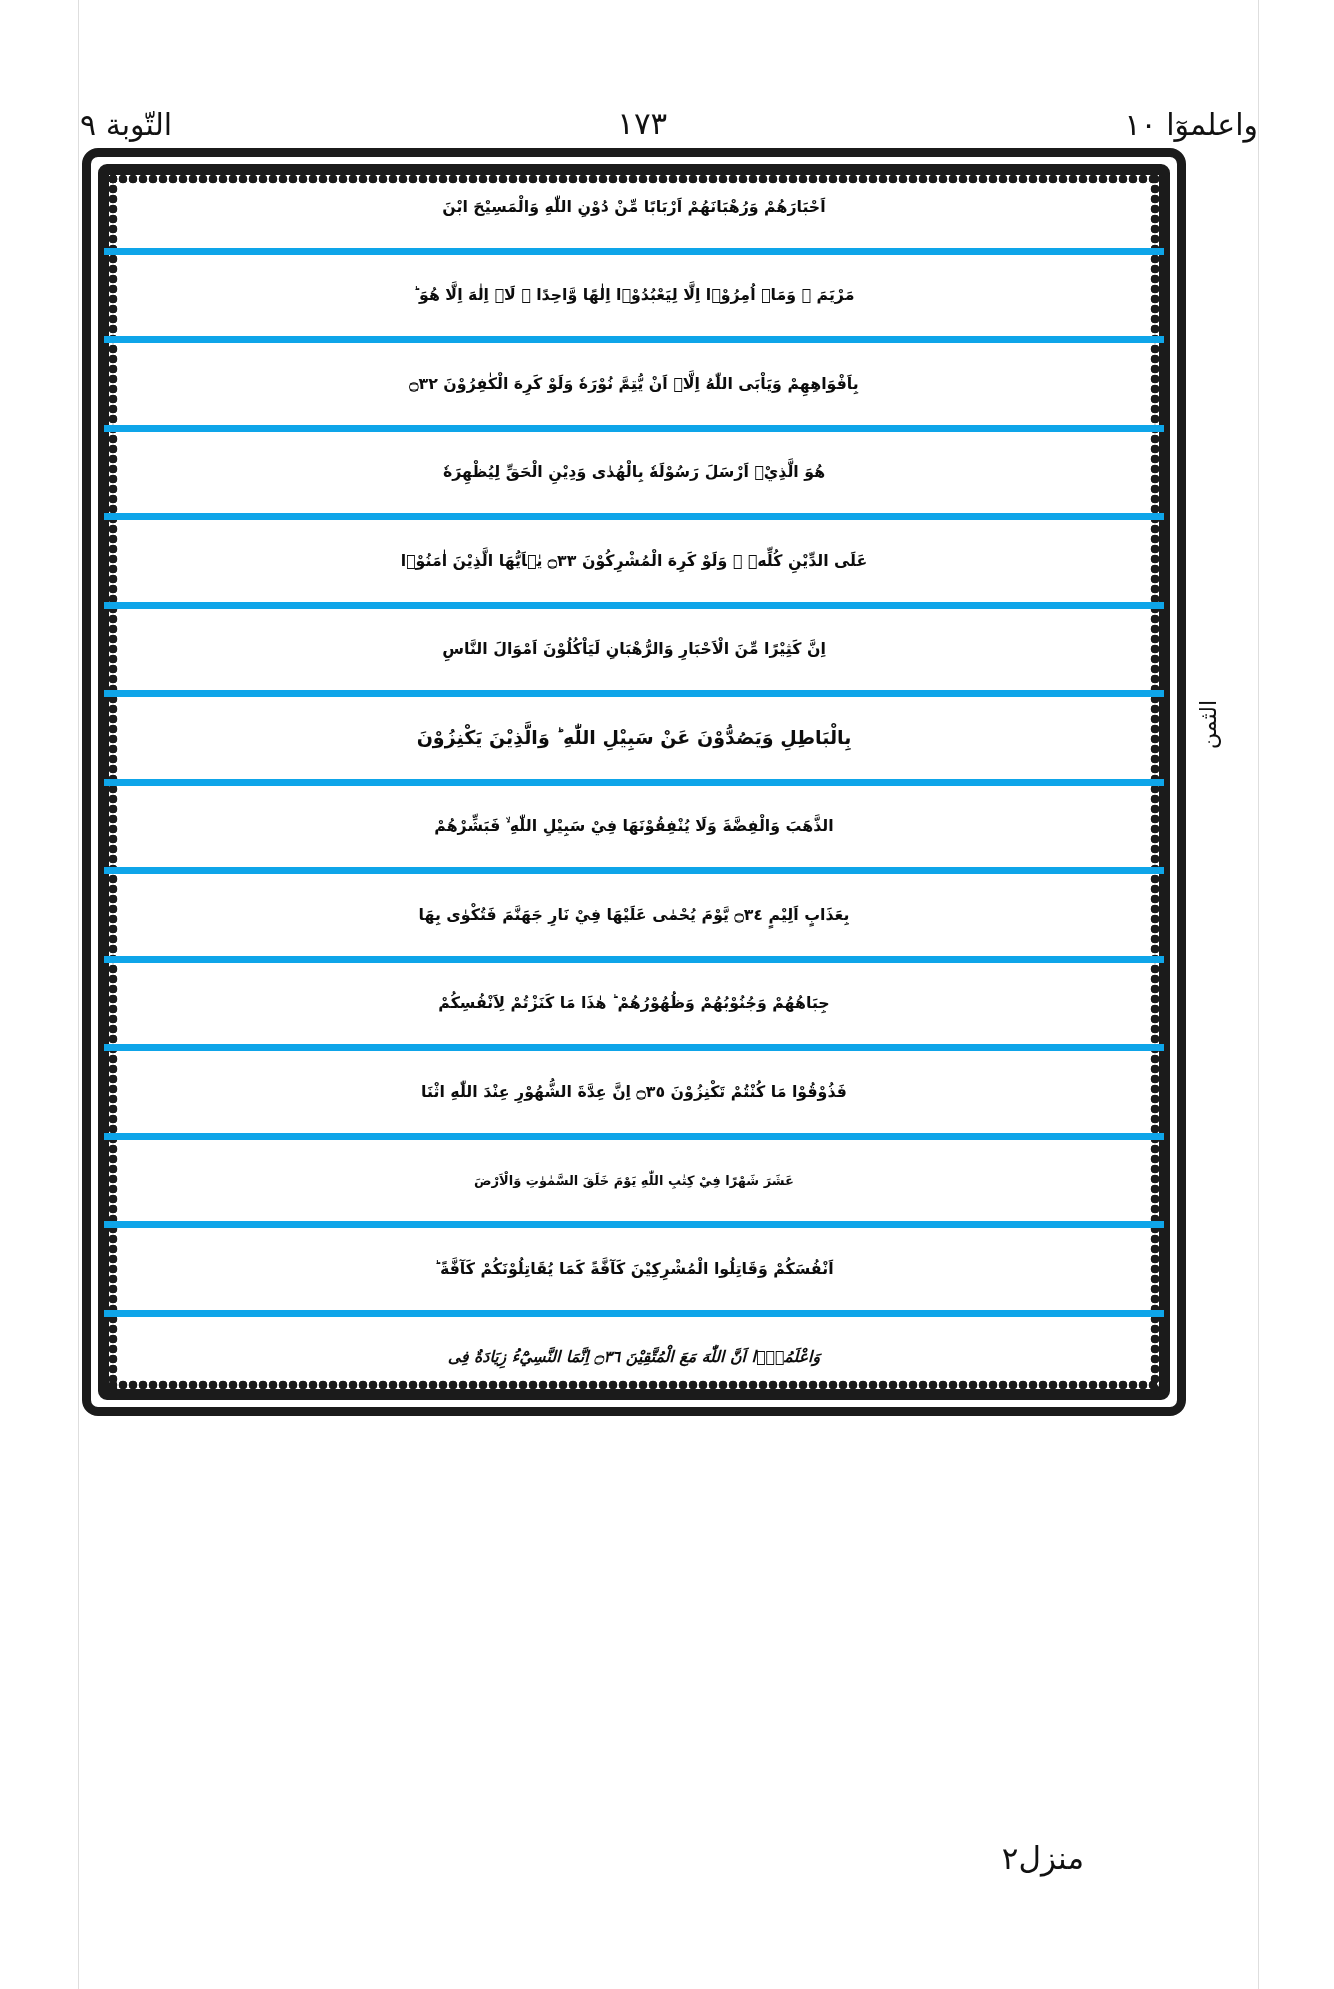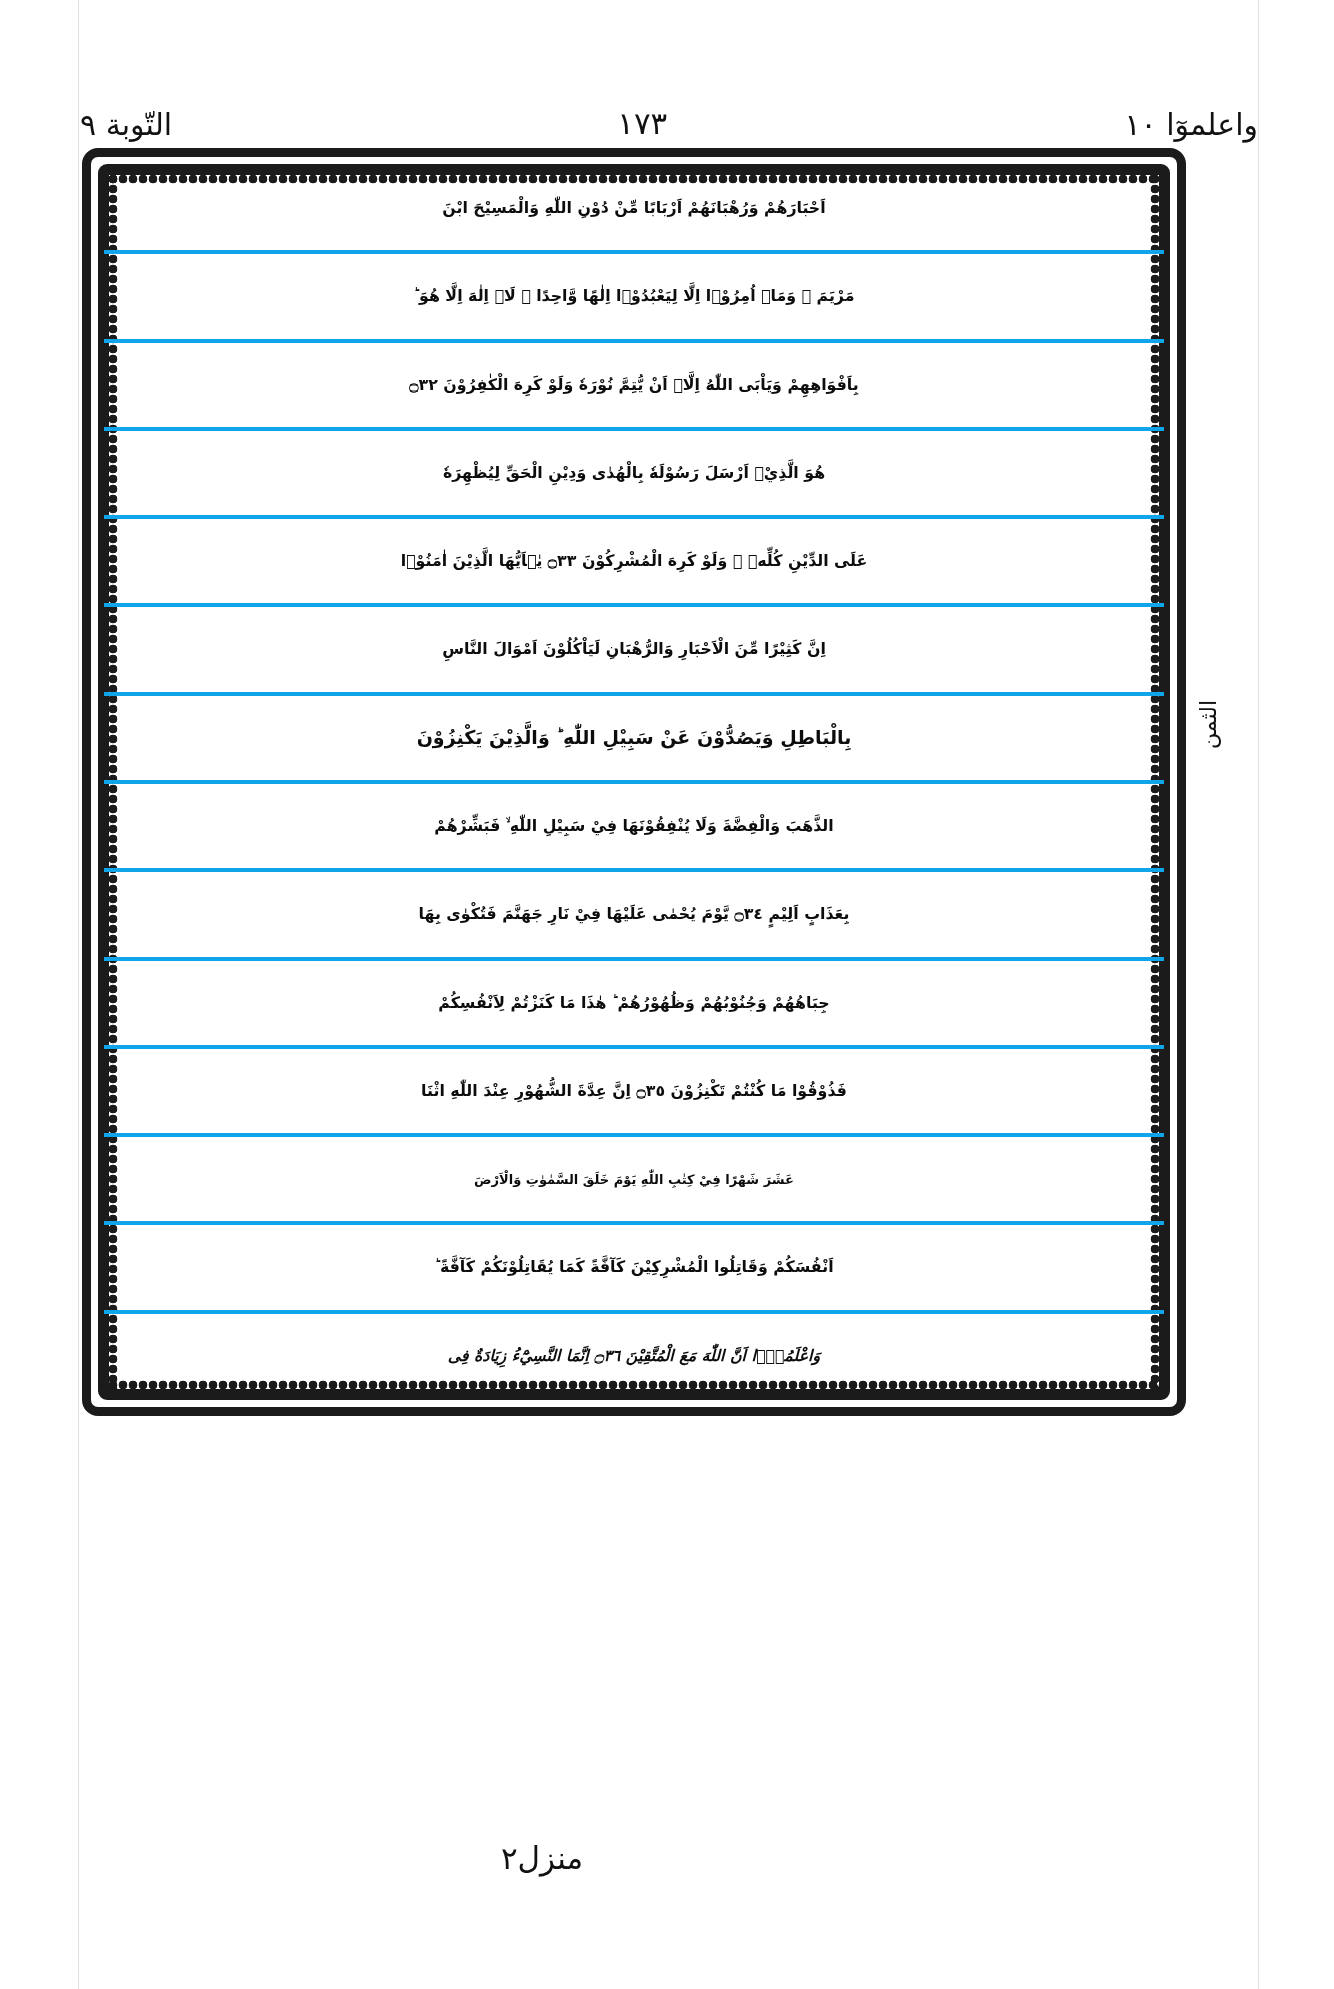--- a/index.html
+++ b/index.html
@@ -115,21 +115,21 @@
     flex-direction: column;
     box-sizing: border-box;
     overflow: hidden;
   }
   .ayah-line {
     flex: 1 1 0;
     position: relative;
     display: flex;
     align-items: center;
     justify-content: center;
-    border-bottom: 4px solid #0ea5e9;
+    border-bottom: 7px solid #0ea5e9;
     box-sizing: border-box;
     padding: 0 4px;
     overflow: hidden;
   }
   .ayah-line:last-child { border-bottom: none; font-style: italic; }
 
   .ayah-text {
     direction: rtl;
     unicode-bidi: isolate;
     font-family: "DejaVu Sans", "Liberation Sans", sans-serif;
@@ -162,21 +162,20 @@
     white-space: nowrap;
     letter-spacing: 1px;
   }
 
   
   #footer {
     position: absolute;
     left: 0;
     top: 1840px;
     width: 1084px;
-    text-align: center;
     direction: rtl;
   }
   #footer-label {
     font-family: "DejaVu Sans", sans-serif;
     font-size: 31px;
     color: #111111;
     white-space: nowrap;
   }
 </style>
 </head>

